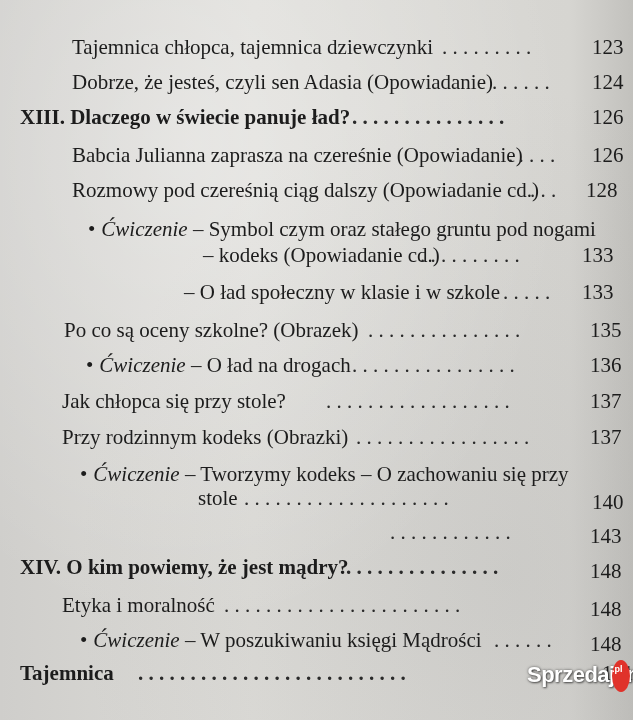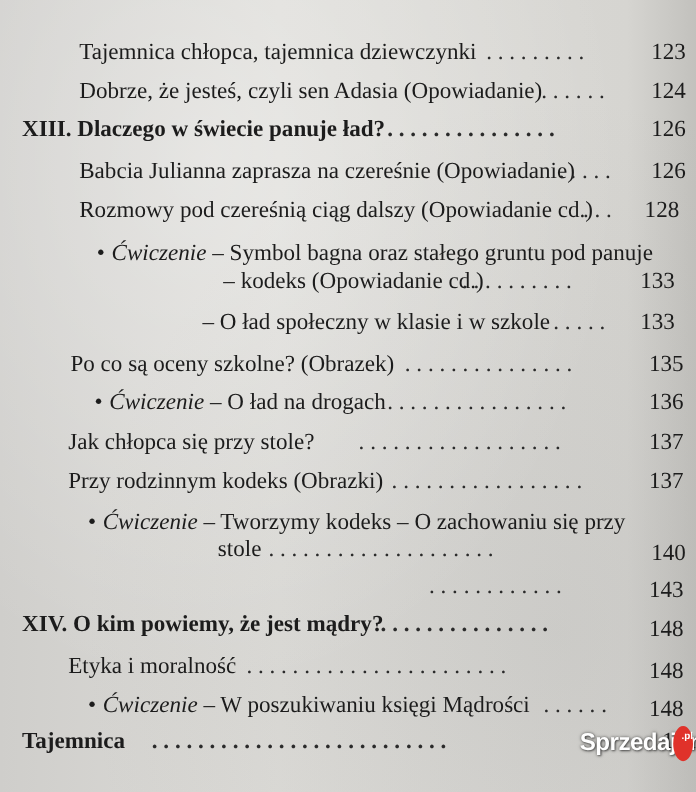--- a/index.html
+++ b/index.html
@@ -31,21 +31,21 @@
     position: absolute; left: 527px; top: 662px;
     font-family: "Liberation Sans", "DejaVu Sans", sans-serif;
     font-weight: bold; font-size: 22px; color: #ffffff;
     text-shadow: 0 0 3px rgba(0,0,0,0.55), 1px 1px 2px rgba(0,0,0,0.5);
     letter-spacing: -0.5px;
   }
   .watermark-badge {
     position: absolute; left: 612px; top: 660px; width: 18px; height: 32px;
     border-radius: 50%; background: #e0322a; color: #fff;
     font-family: "Liberation Sans", "DejaVu Sans", sans-serif;
-    font-size: 9px; font-weight: bold; line-height: 18px; text-align: right;
+    font-size: 9px; font-weight: bold; line-height: 18px; text-align: left;
   }
 </style>
 </head>
 <body>
 
 <div class="page">
 
   <div class="row" style="top:32px">
     <span class="title" style="left:72px">Tajemnica chłopca, tajemnica dziewczynki</span>
     <span class="dots" style="left:442px;width:130px">. . . . . . . . .</span>
@@ -72,21 +72,21 @@
 
   <div class="row" style="top:175px">
     <span class="title" style="left:72px">Rozmowy pod czereśnią ciąg dalszy (Opowiadanie cd.)</span>
     <span class="dots" style="left:530px;width:50px">. . .</span>
     <span class="page-num" style="left:586px">128</span>
   </div>
 
   <div class="row" style="top:214px">
     <span class="title" style="left:88px">
       <span class="bullet">•</span><span class="ex-label">Ćwiczenie</span>
-      <span>– Symbol bagna oraz  stałego gruntu pod  panuje</span>
+      <span>– Symbol czym oraz  stałego gruntu pod  nogami</span>
     </span>
   </div>
   <div class="row" style="top:240px">
     <span class="title" style="left:203px">– kodeks (Opowiadanie cd.)</span>
     <span class="dots" style="left:420px;width:155px">. . . . . . . . . .</span>
     <span class="page-num" style="left:582px">133</span>
   </div>
 
   <div class="row" style="top:277px">
     <span class="title" style="left:184px">–   O ład społeczny w klasie i w szkole</span>

